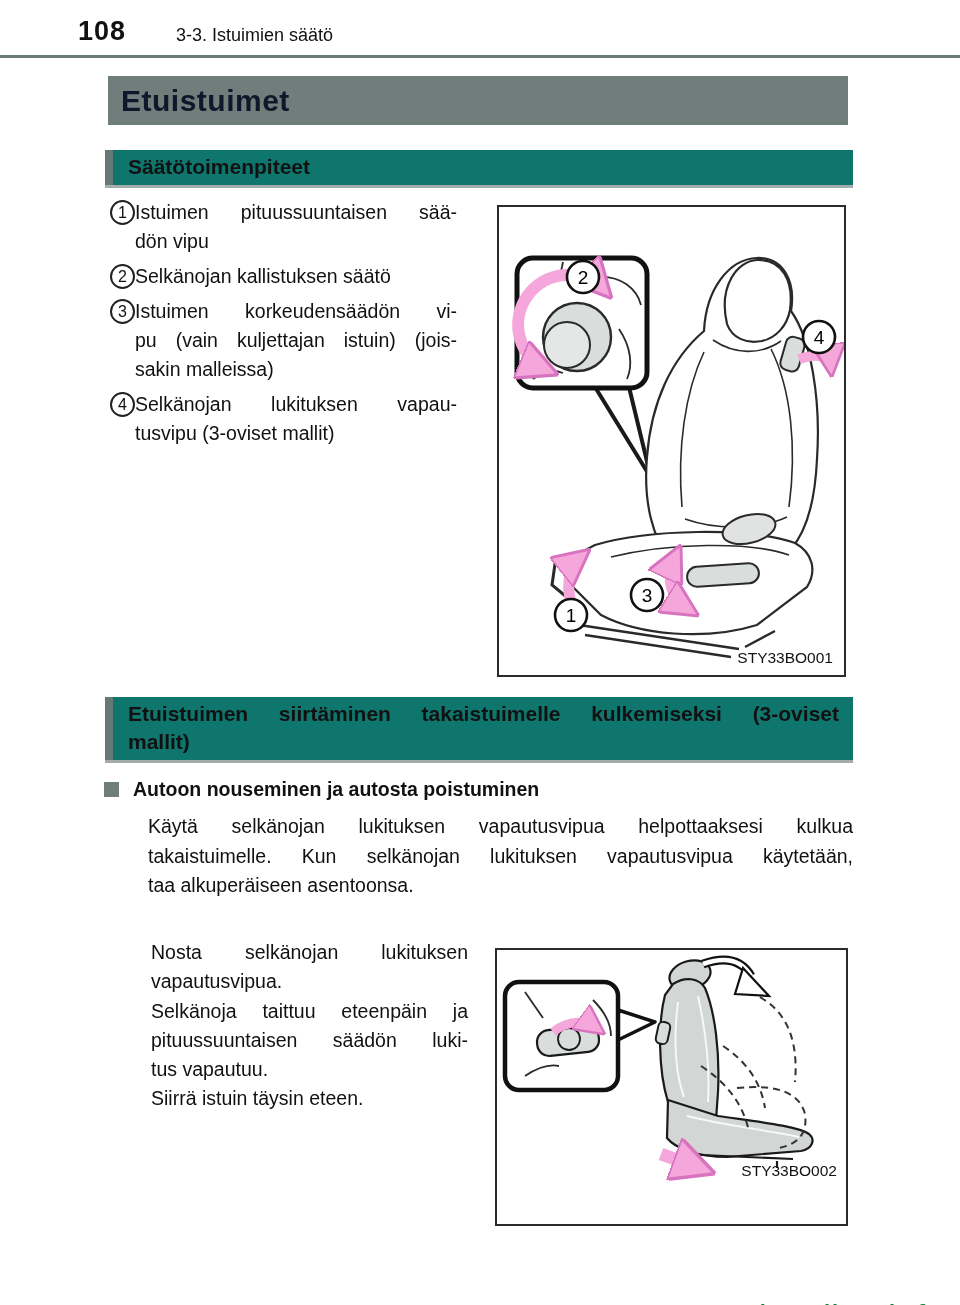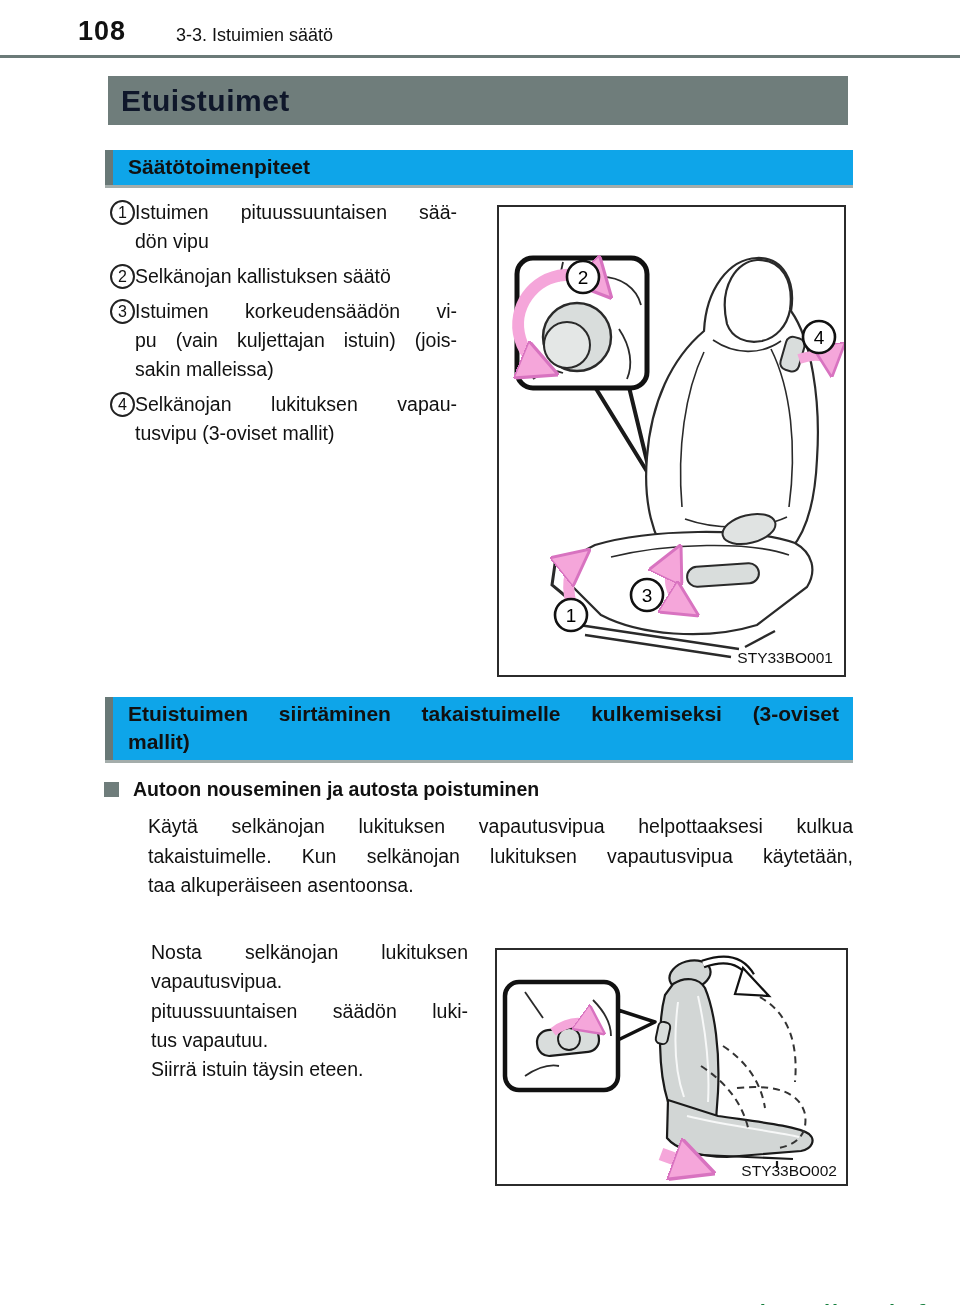--- a/index.html
+++ b/index.html
@@ -16,21 +16,21 @@
 
   
   .banner{
     left:108px;top:76px;width:740px;height:49px;background:#6f7d7b;
     color:#0f172a;font-size:30px;font-weight:bold;line-height:49px;
     padding-left:13px;box-sizing:border-box;letter-spacing:.5px;
   }
 
   
   .shead{left:105px;width:748px;}
-  .shead .bar-row{display:flex;background:#0ea5e9;}
+  .shead .bar-row{display:flex;background:#0f766e;}
   .shead .side-bar{width:8px;background:#687876;flex:none;}
   .shead .shead-text{
     padding:3px 14px 4px 15px;font-weight:bold;font-size:21px;line-height:28px;
     flex:1;box-sizing:border-box;
   }
   .shead .under{height:3px;background:#a4adab;}
   #heading1{top:150px;}
   #heading2{top:697px;border-radius:18px;}
 
   
@@ -41,21 +41,21 @@
     font-size:16px;line-height:21px;text-align:center;box-sizing:border-box;
     flex:none;margin-top:2px;
   }
   .li-text{width:322px;font-size:19.5px;line-height:29px;}
   .tline{text-align:left;}
   .tline.jl{text-align:justify;text-align-last:justify;}
 
   
   .figure{border:2px solid #2b2b2b;background:#fff;box-sizing:border-box;}
   #fig1{left:497px;top:205px;width:349px;height:472px;}
-  #fig2{left:495px;top:948px;width:353px;height:238px;}
+  #fig2{left:495px;top:948px;width:353px;height:278px;}
   .figure svg{display:block;}
   .fig-label{font-size:15.5px;fill:#111;}
 
   
   .subhead-row{left:104px;top:778px;display:flex;align-items:flex-start;}
   .sq-bullet{width:15px;height:15px;background:#6f7d7b;margin-top:4px;margin-right:14px;flex:none;}
   .subhead-text{font-size:19.5px;font-weight:bold;}
   .para1{left:148px;top:812px;width:705px;font-size:19.5px;line-height:29.5px;}
   .steps{left:151px;top:938px;width:317px;font-size:19.5px;line-height:29.3px;}
 
@@ -200,20 +200,21 @@
 
 <div class="abs para1">
     <div class="tline jl">Käytä selkänojan lukituksen vapautusvipua helpottaaksesi kulkua</div>
     <div class="tline jl">takaistuimelle. Kun selkänojan lukituksen vapautusvipua käytetään,</div>
     <div class="tline">taa alkuperäiseen asentoonsa.</div>
   </div>
 
 <div class="abs steps">
     <div class="tline jl">Nosta selkänojan lukituksen</div>
     <div class="tline">vapautusvipua.</div>
+    <div class="tline jl">Selkänoja taittuu eteenpäin ja</div>
     <div class="tline jl">pituussuuntaisen säädön luki-</div>
     <div class="tline">tus vapautuu.</div>
     <div class="tline">Siirrä istuin täysin eteen.</div>
   </div>
 
 <div class="abs figure" id="fig2">
   <svg width="349" height="234" viewBox="0 0 349 234">
     <defs>
       <marker id="pa2" markerWidth="3.4" markerHeight="3.4" refX="2.4" refY="1.6" orient="auto-start-reverse" markerUnits="strokeWidth" viewBox="0 0 3.2 3.2">
         <path d="M0,0 L3.2,1.6 L0,3.2 Z" fill="#f5a6da" stroke="#d873c0" stroke-width="0.25"></path>

